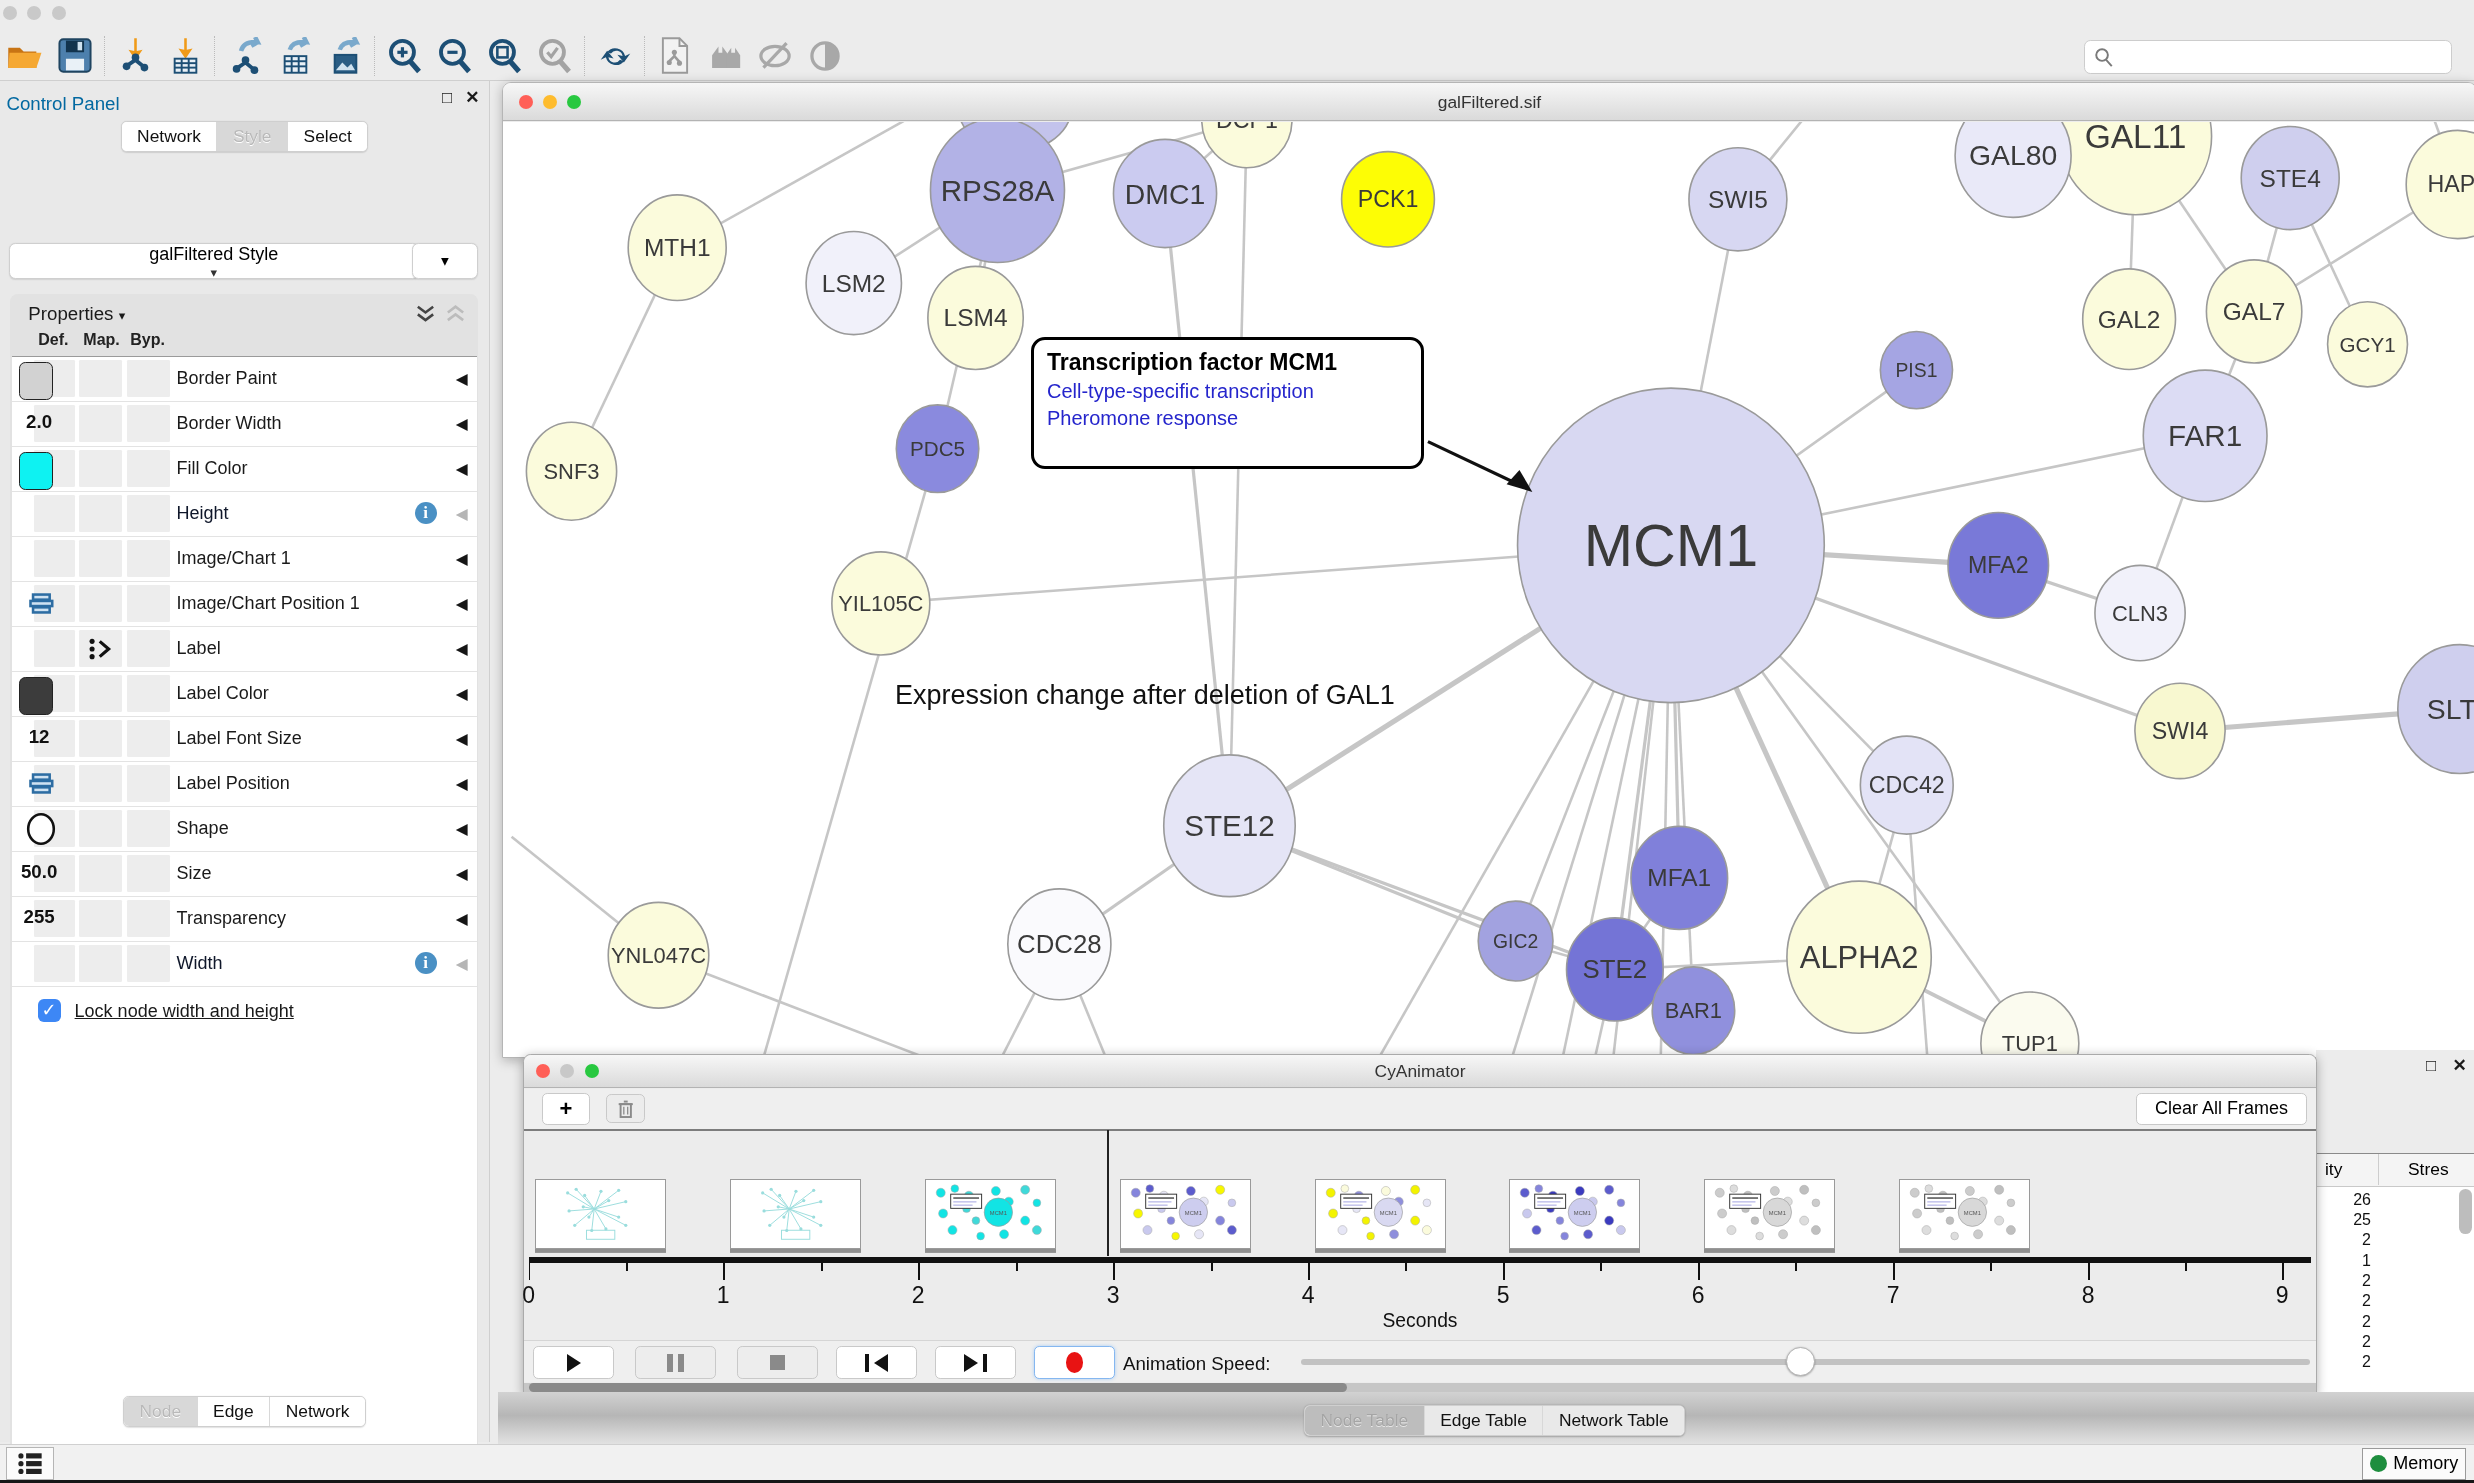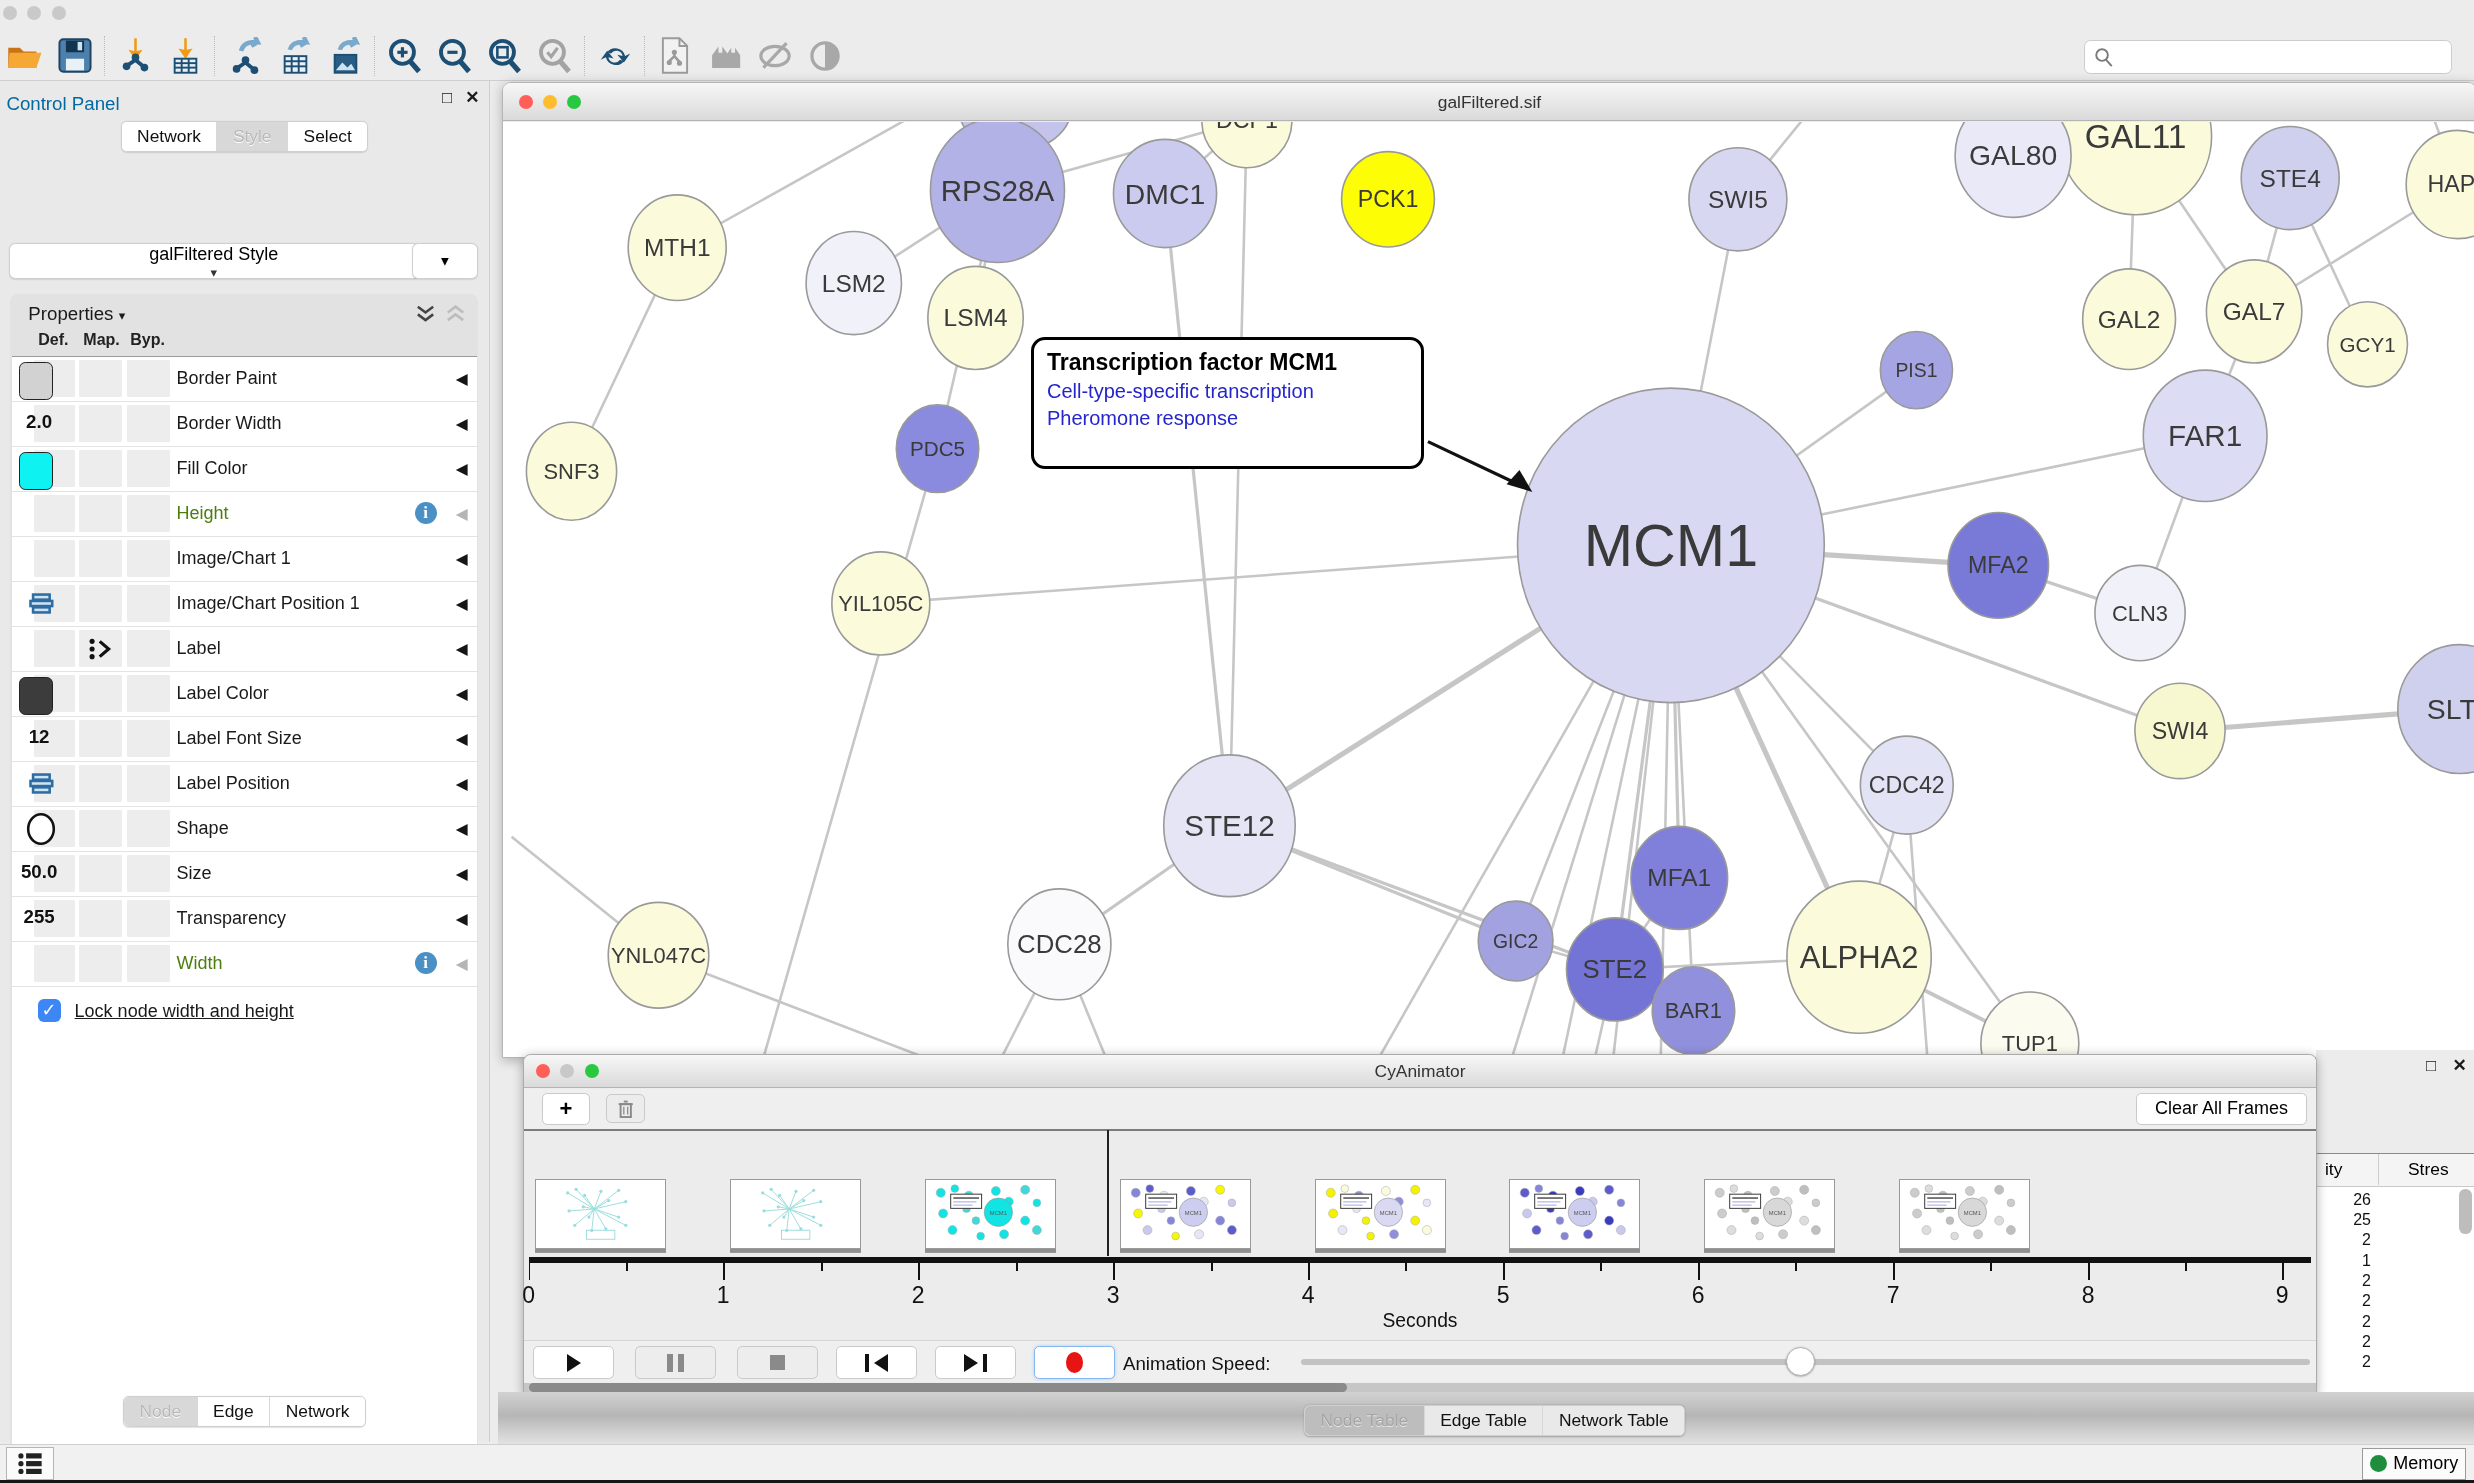--- a/index.html
+++ b/index.html
@@ -23,21 +23,21 @@
   .seg .sbtn.active{background:#d8d8d8;color:#b9b9b9;text-shadow:0 0.6px 0 #fff;}
   .combo{left:9px;top:162px;width:387px;height:34px;background:#fff;border:0.6px solid #cfcfcf;border-radius:6.4px;font-size:18px;display:flex;align-items:center;padding:0 10.3px;justify-content:space-between;box-shadow:0 0.6px 1.3px rgba(0,0,0,.1);flex-direction:column;}
   .combo-btn{left:412px;top:162px;width:64px;height:34px;background:#fff;border:0.6px solid #cfcfcf;border-radius:6.4px;font-size:15.5px;display:flex;align-items:center;justify-content:center;box-shadow:0 0.6px 1.3px rgba(0,0,0,.1);}
   .props{left:10.3px;top:213px;width:468px;height:1164px;background:#e2e2e2;border-radius:7.7px;}
   .props-head{left:18px;top:9px;font-size:18.7px;color:#1a1a1a;}
   .col-heads{left:0;top:37px;width:100%;height:22px;font-size:16px;font-weight:bold;color:#222;}
   .prows{left:1.3px;top:62px;width:465px;background:#fff;border-top:1.3px solid #9a9a9a;border-bottom:0.6px solid #bbb;}
   .prow{position:relative;height:44px;border-bottom:0.6px solid #e3e3e3;background:#fff;}
   .pcell{position:absolute;top:3.2px;height:37px;background:#ededed;border-radius:1.3px;}
   .plabel{position:absolute;left:165px;top:11px;font-size:18px;color:#1a1a1a;}
-  .prow.disabled .plabel{color:#4d7c0f;}
+  .prow.disabled .plabel{color:#0f172a;}
   .parrow{position:absolute;right:9px;top:13px;font-size:15.5px;color:#151515;}
   .prow.disabled .parrow{color:#b5b5b5;}
   .pinfo{position:absolute;right:40px;top:10.3px;width:22px;height:22px;border-radius:50%;background:#4a90c4;color:#fff;font-size:17px;font-weight:bold;text-align:center;line-height:22px;font-family:"Liberation Serif",serif;}
   .pswatch{position:absolute;left:7.7px;top:5.2px;width:32px;height:36px;border:1.3px solid #222;border-radius:6.4px;}
   .pnum{position:absolute;left:0;top:9px;width:55px;text-align:center;font-size:18.7px;font-weight:bold;color:#111;}
   .lockrow{position:relative;height:48px;background:#fff;}
   .lockbox{position:absolute;left:26px;top:11.6px;width:23px;height:23px;background:#3d87f5;border-radius:5.8px;color:#fff;font-size:18px;text-align:center;line-height:23px;}
   .locklabel{position:absolute;left:63px;top:14px;font-size:18px;color:#1a1a1a;text-decoration:underline;}
   .cp-bottom-tabs{left:0;width:489px;top:1315px;text-align:center;}
   
@@ -633,20 +633,21 @@
             <text x="3148" y="1616" text-anchor="middle" dominant-baseline="central" font-size="34" fill="#3a3a3a">TUP1</text>
           </g>
           <line x1="2214" y1="682" x2="2362" y2="752" stroke="#111" stroke-width="5"></line>
           <polygon points="2376,760 2336,748 2356,726" fill="#111"></polygon>
         </svg>
       <div class="annot">
         <div class="annot-title">Transcription factor MCM1</div>
         <div class="annot-link">Cell-type-specific transcription</div>
         <div class="annot-link">Pheromone response</div>
       </div>
+      <div class="caption">Expression change after deletion of GAL1</div>
     </div>
   </div>
 
   <div class="abs sidetable">
     <div class="abs winbtn" style="right:36px;top:7.7px">□</div>
     <div class="abs winbtn" style="right:7.7px;top:7.7px;font-weight:bold">✕</div>
     <div class="st-head">
       <span class="abs" style="left:9px;top:5.2px;font-size:17.4px">ity</span>
       <span class="abs" style="left:62px;top:0;width:1.3px;height:31px;background:#cdcdcd"></span>
       <span class="abs" style="left:92px;top:5.2px;font-size:17.4px">Stres</span>

